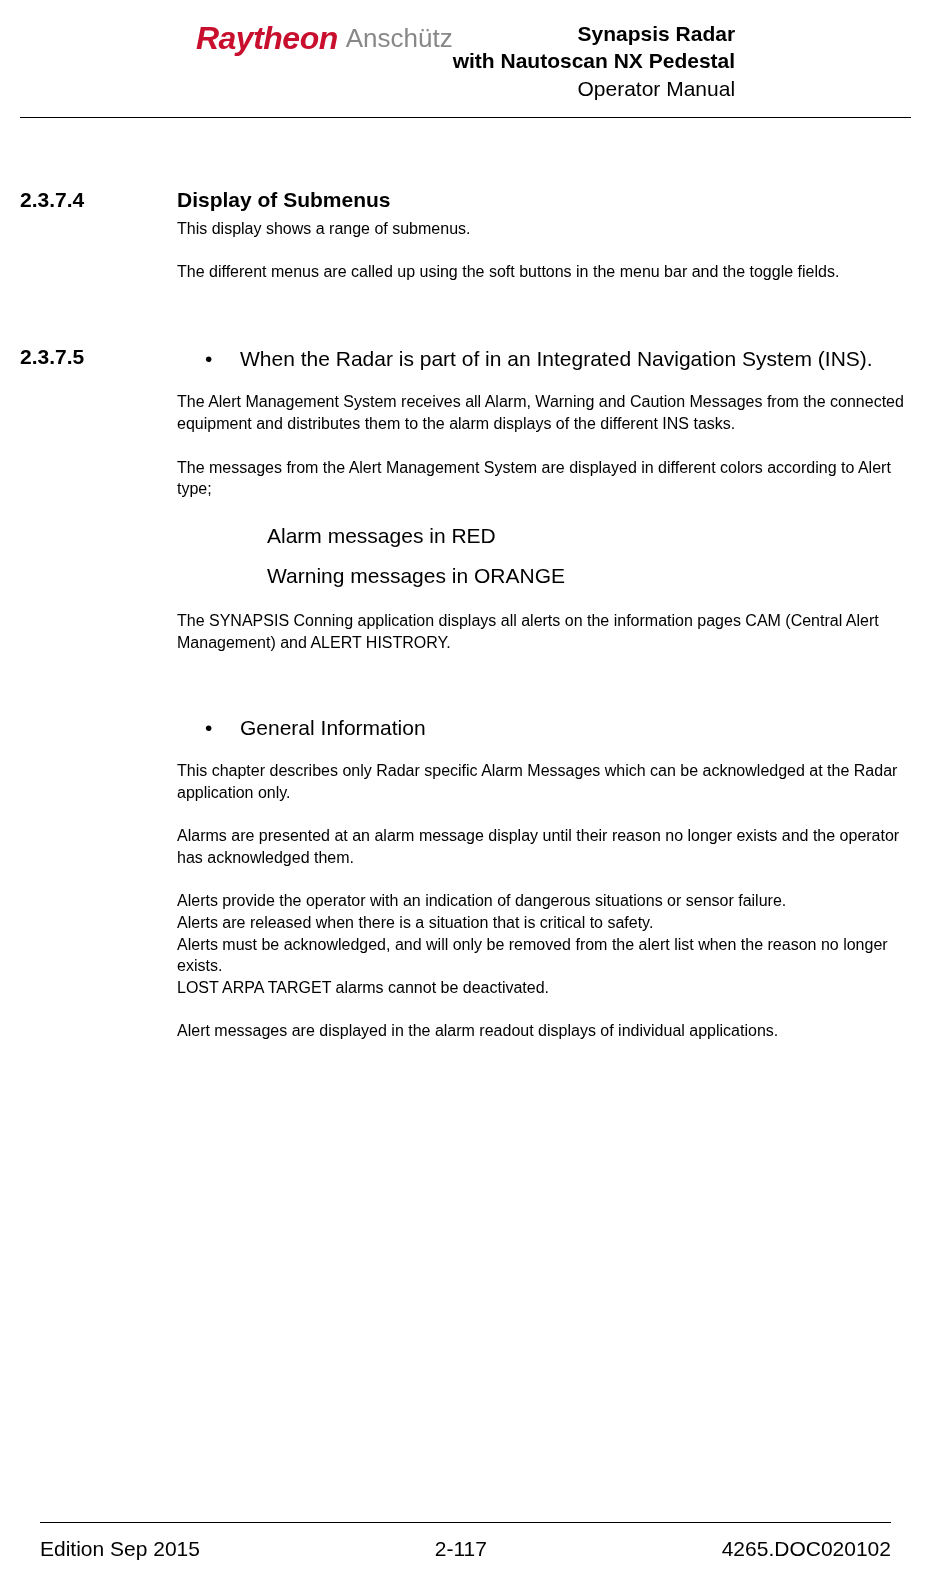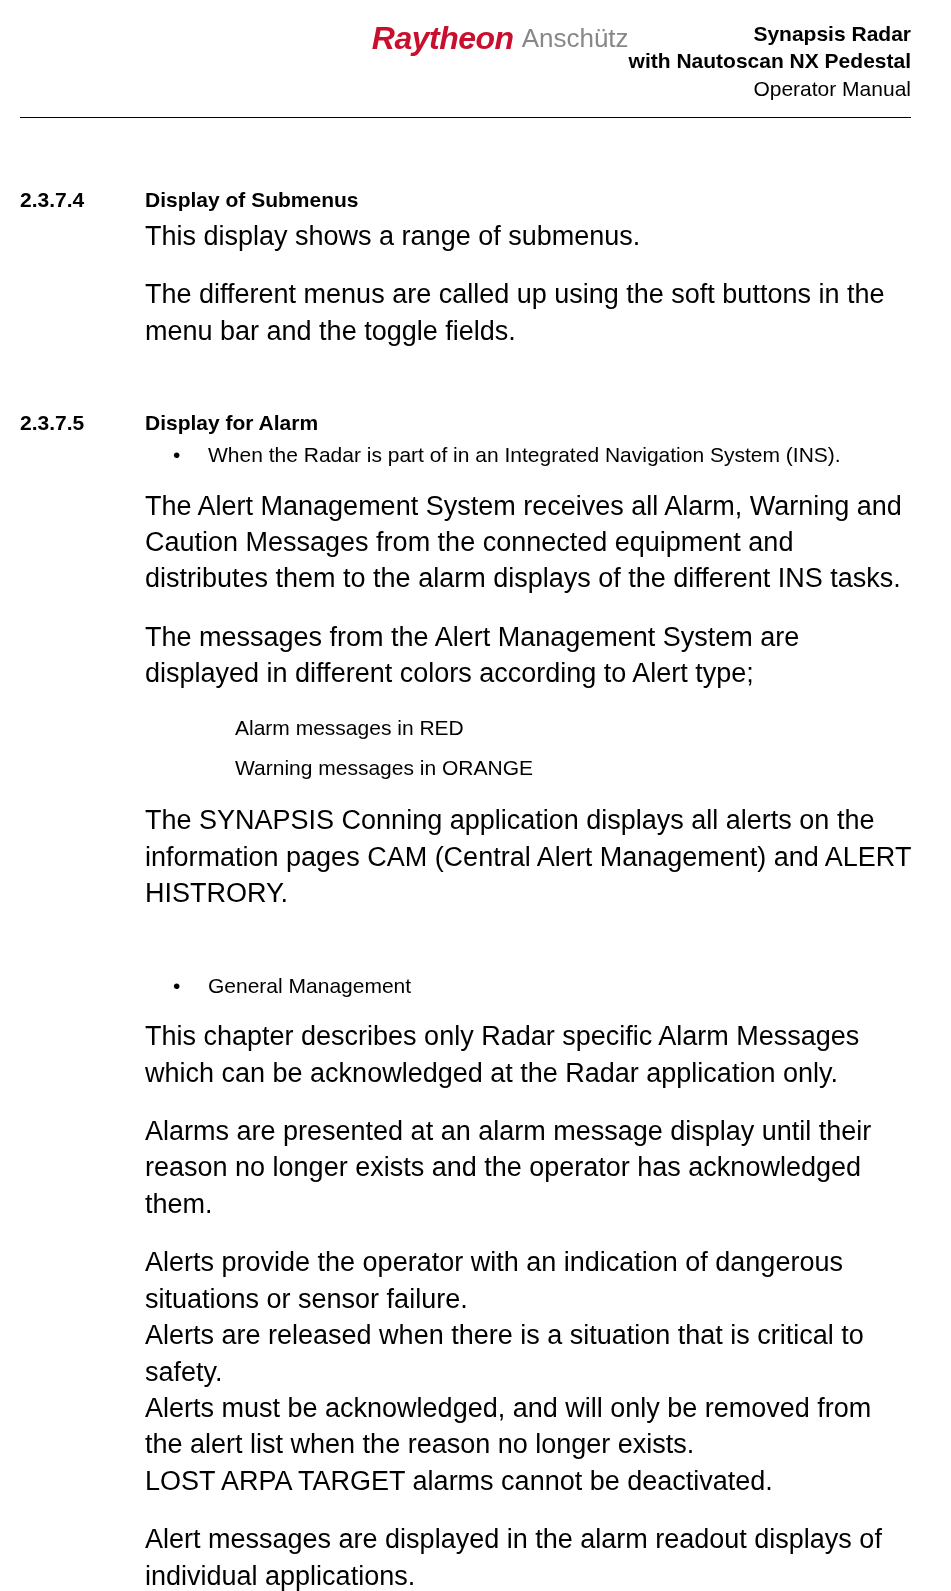--- a/index.html
+++ b/index.html
@@ -12,21 +12,21 @@
       color: #000;
     }
     .page {
       padding: 20px 40px 20px 20px;
       height: 100%;
       display: flex;
       flex-direction: column;
     }
     .header {
       display: flex;
-      justify-content: flex-end;
+      justify-content: center;
       align-items: flex-start;
       padding-bottom: 15px;
       border-bottom: 1.5px solid #000;
       margin-bottom: 70px;
     }
     .logo-group {
       display: flex;
       align-items: center;
       gap: 8px;
     }
@@ -47,37 +47,38 @@
       font-size: 21px;
       line-height: 1.3;
     }
     .header-titles .bold { font-weight: bold; }
     .content {
       flex: 1;
     }
     .section {
       display: flex;
       margin-bottom: 40px;
+      gap: 32px;
     }
     .section-num {
       font-weight: bold;
       font-size: 21px;
       width: 125px;
       flex-shrink: 0;
     }
     .section-body {
       flex: 1;
     }
     .section-title {
       font-weight: bold;
       font-size: 21px;
       margin-bottom: 6px;
     }
     .para {
-      font-size: 27px;
+      font-size: 16px;
       line-height: 1.35;
       margin-bottom: 22px;
     }
     .bullet-row {
       display: flex;
       font-size: 21px;
       line-height: 1.35;
       margin-bottom: 18px;
       margin-left: 28px;
     }
@@ -128,40 +129,39 @@
       <div class="section-body">
         <div class="section-title">Display of Submenus</div>
         <div class="para">This display shows a range of submenus.</div>
         <div class="para">The different menus are called up using the soft buttons in the menu bar and the toggle fields.</div>
       </div>
     </div>
 
     <div class="section">
       <div class="section-num">2.3.7.5</div>
       <div class="section-body">
-        <div class="section-title">Display for Alarm</div>
 
         <div class="bullet-row">
           <span class="bullet-dot">•</span>
           <span>When the Radar is part of in an Integrated Navigation System (INS).</span>
         </div>
 
         <div class="para">The Alert Management System receives all Alarm, Warning and Caution Messages from the connected equipment and distributes them to the alarm displays of the different INS tasks.</div>
         <div class="para">The messages from the Alert Management System are displayed in different colors according to Alert type;</div>
 
         <div class="color-list">
           <div>Alarm messages in RED</div>
           <div>Warning messages in ORANGE</div>
         </div>
 
         <div class="para" style="margin-bottom:60px;">The SYNAPSIS Conning application displays all alerts on the information pages CAM (Central Alert Management) and ALERT HISTRORY.</div>
 
         <div class="bullet-row">
           <span class="bullet-dot">•</span>
-          <span>General Management</span>
+          <span>General Information</span>
         </div>
 
         <div class="para">This chapter describes only Radar specific Alarm Messages which can be acknowledged at the Radar application only.</div>
         <div class="para">Alarms are presented at an alarm message display until their reason no longer exists and the operator has acknowledged them.</div>
 
         <div class="para">
           <div>Alerts provide the operator with an indication of dangerous situations or sensor failure.</div>
           <div>Alerts are released when there is a situation that is critical to safety.</div>
           <div>Alerts must be acknowledged, and will only be removed from the alert list when the reason no longer exists.</div>
           <div>LOST ARPA TARGET alarms cannot be deactivated.</div>

